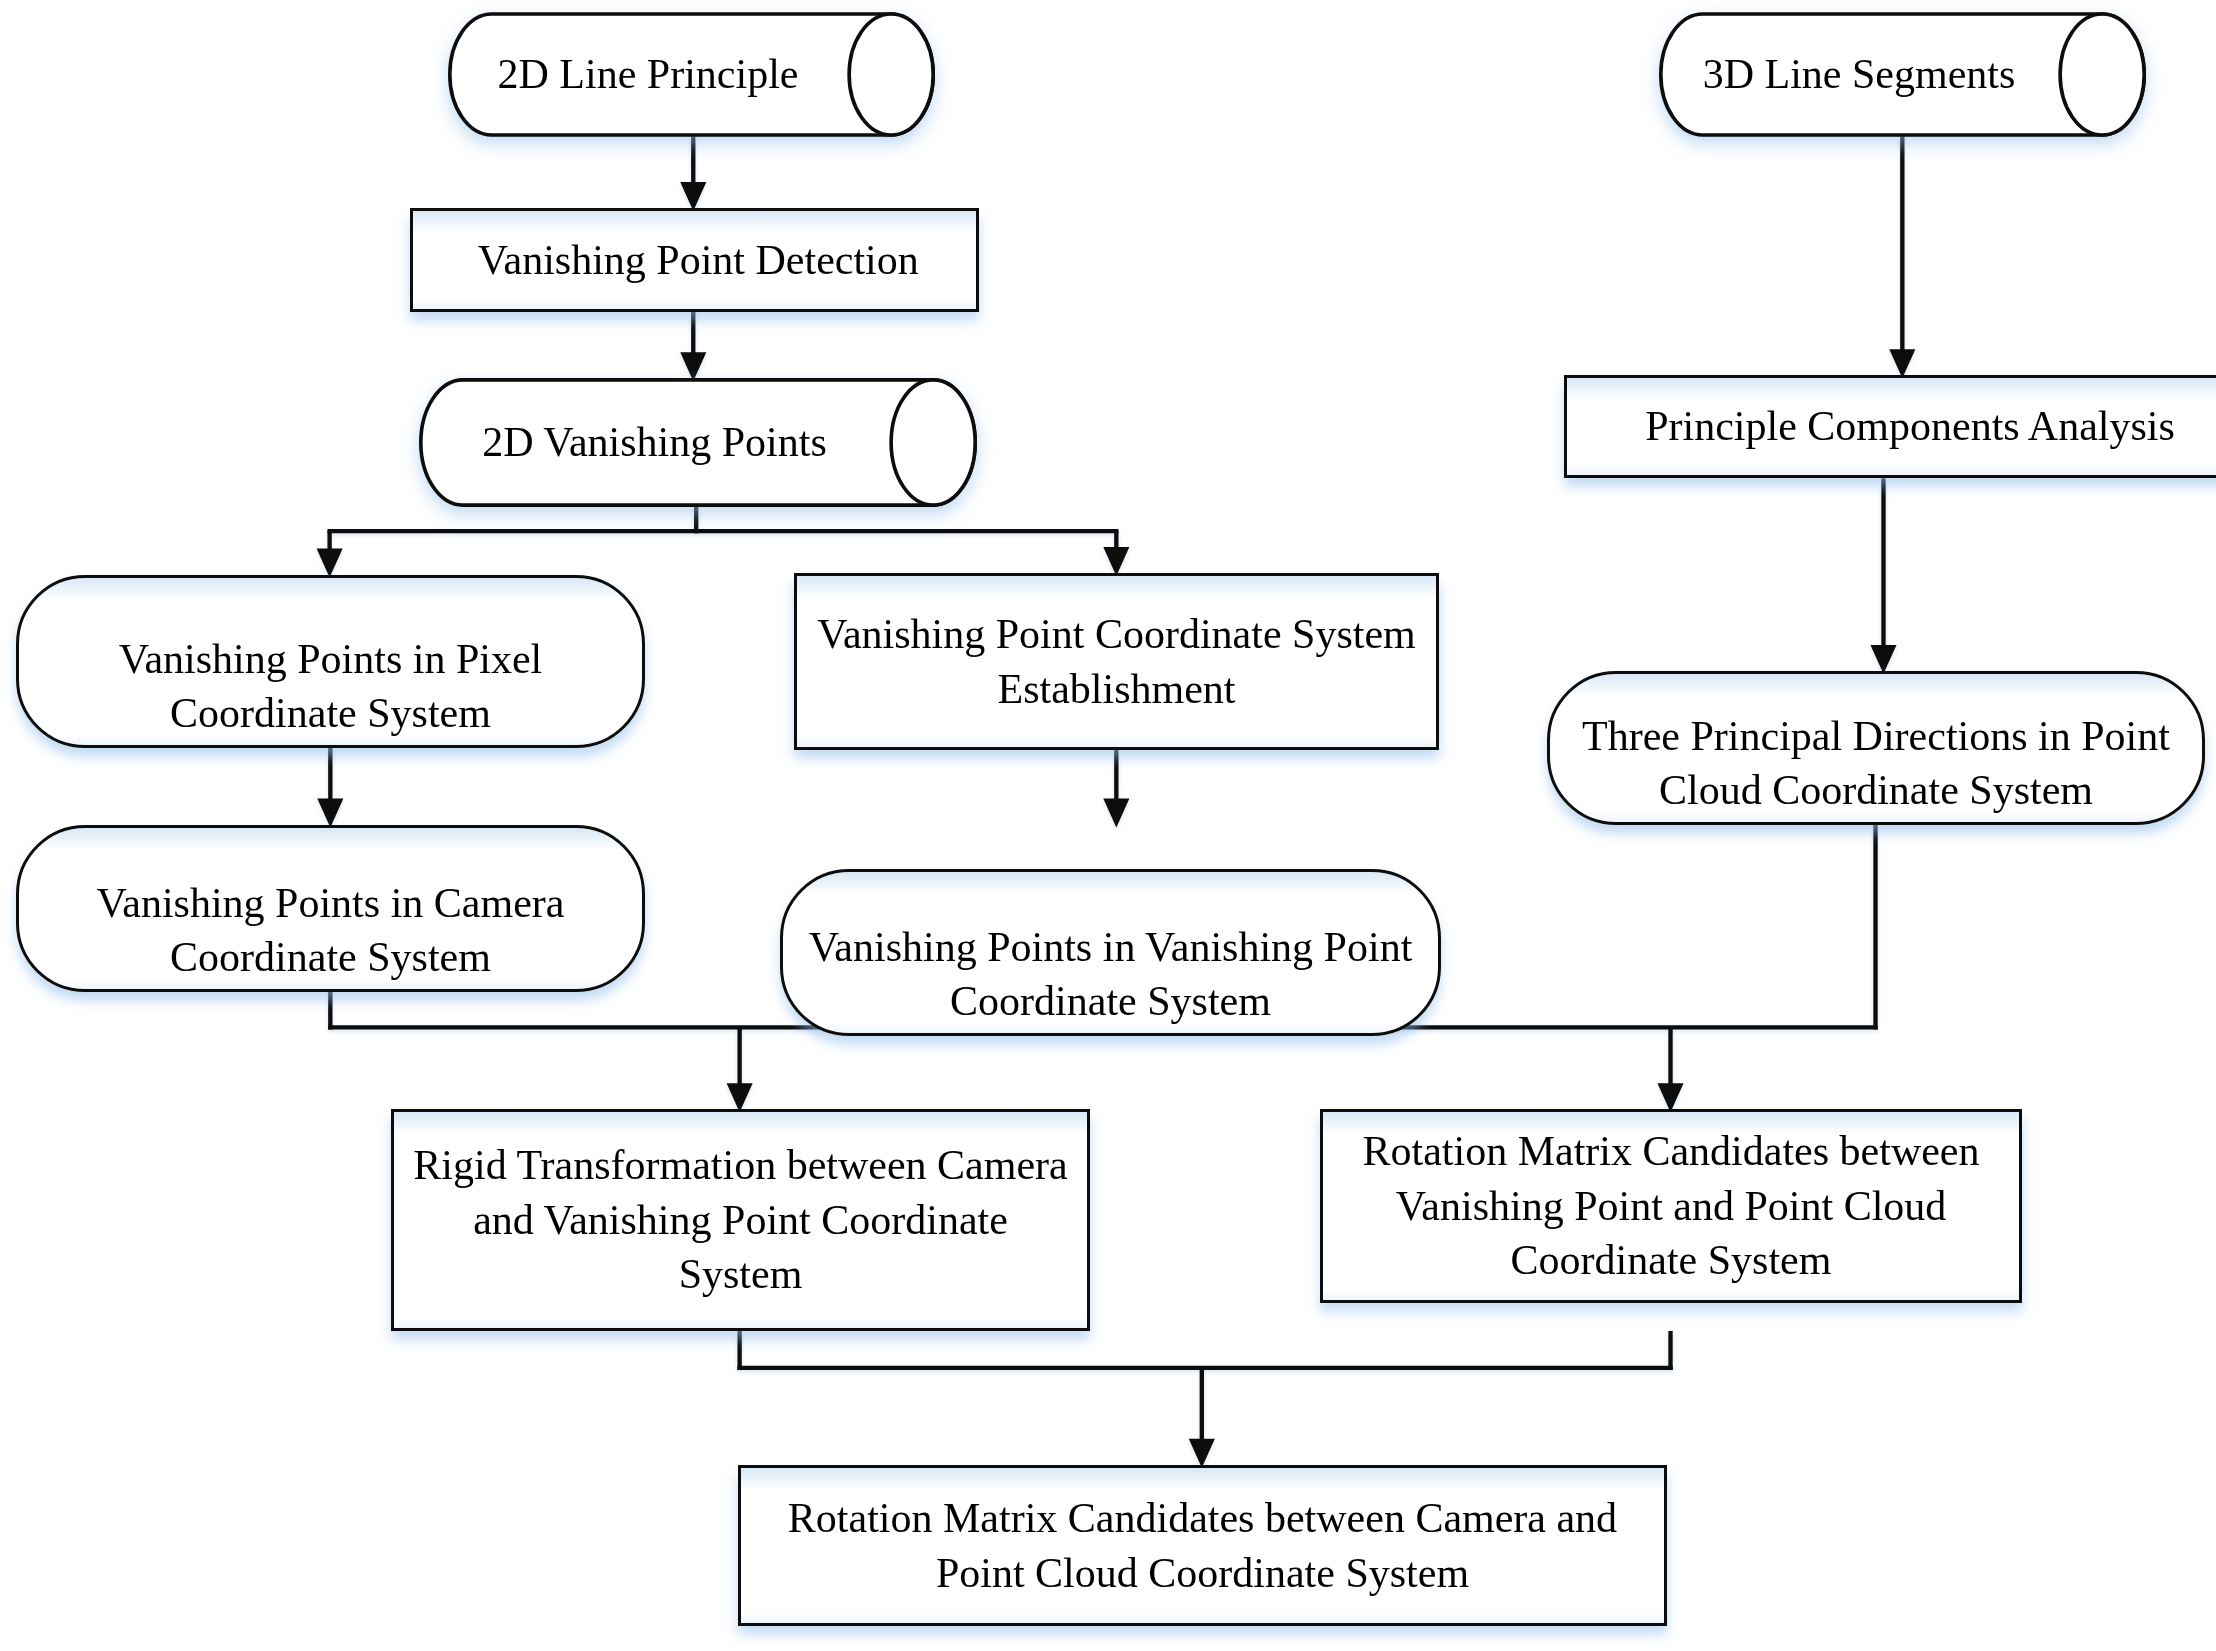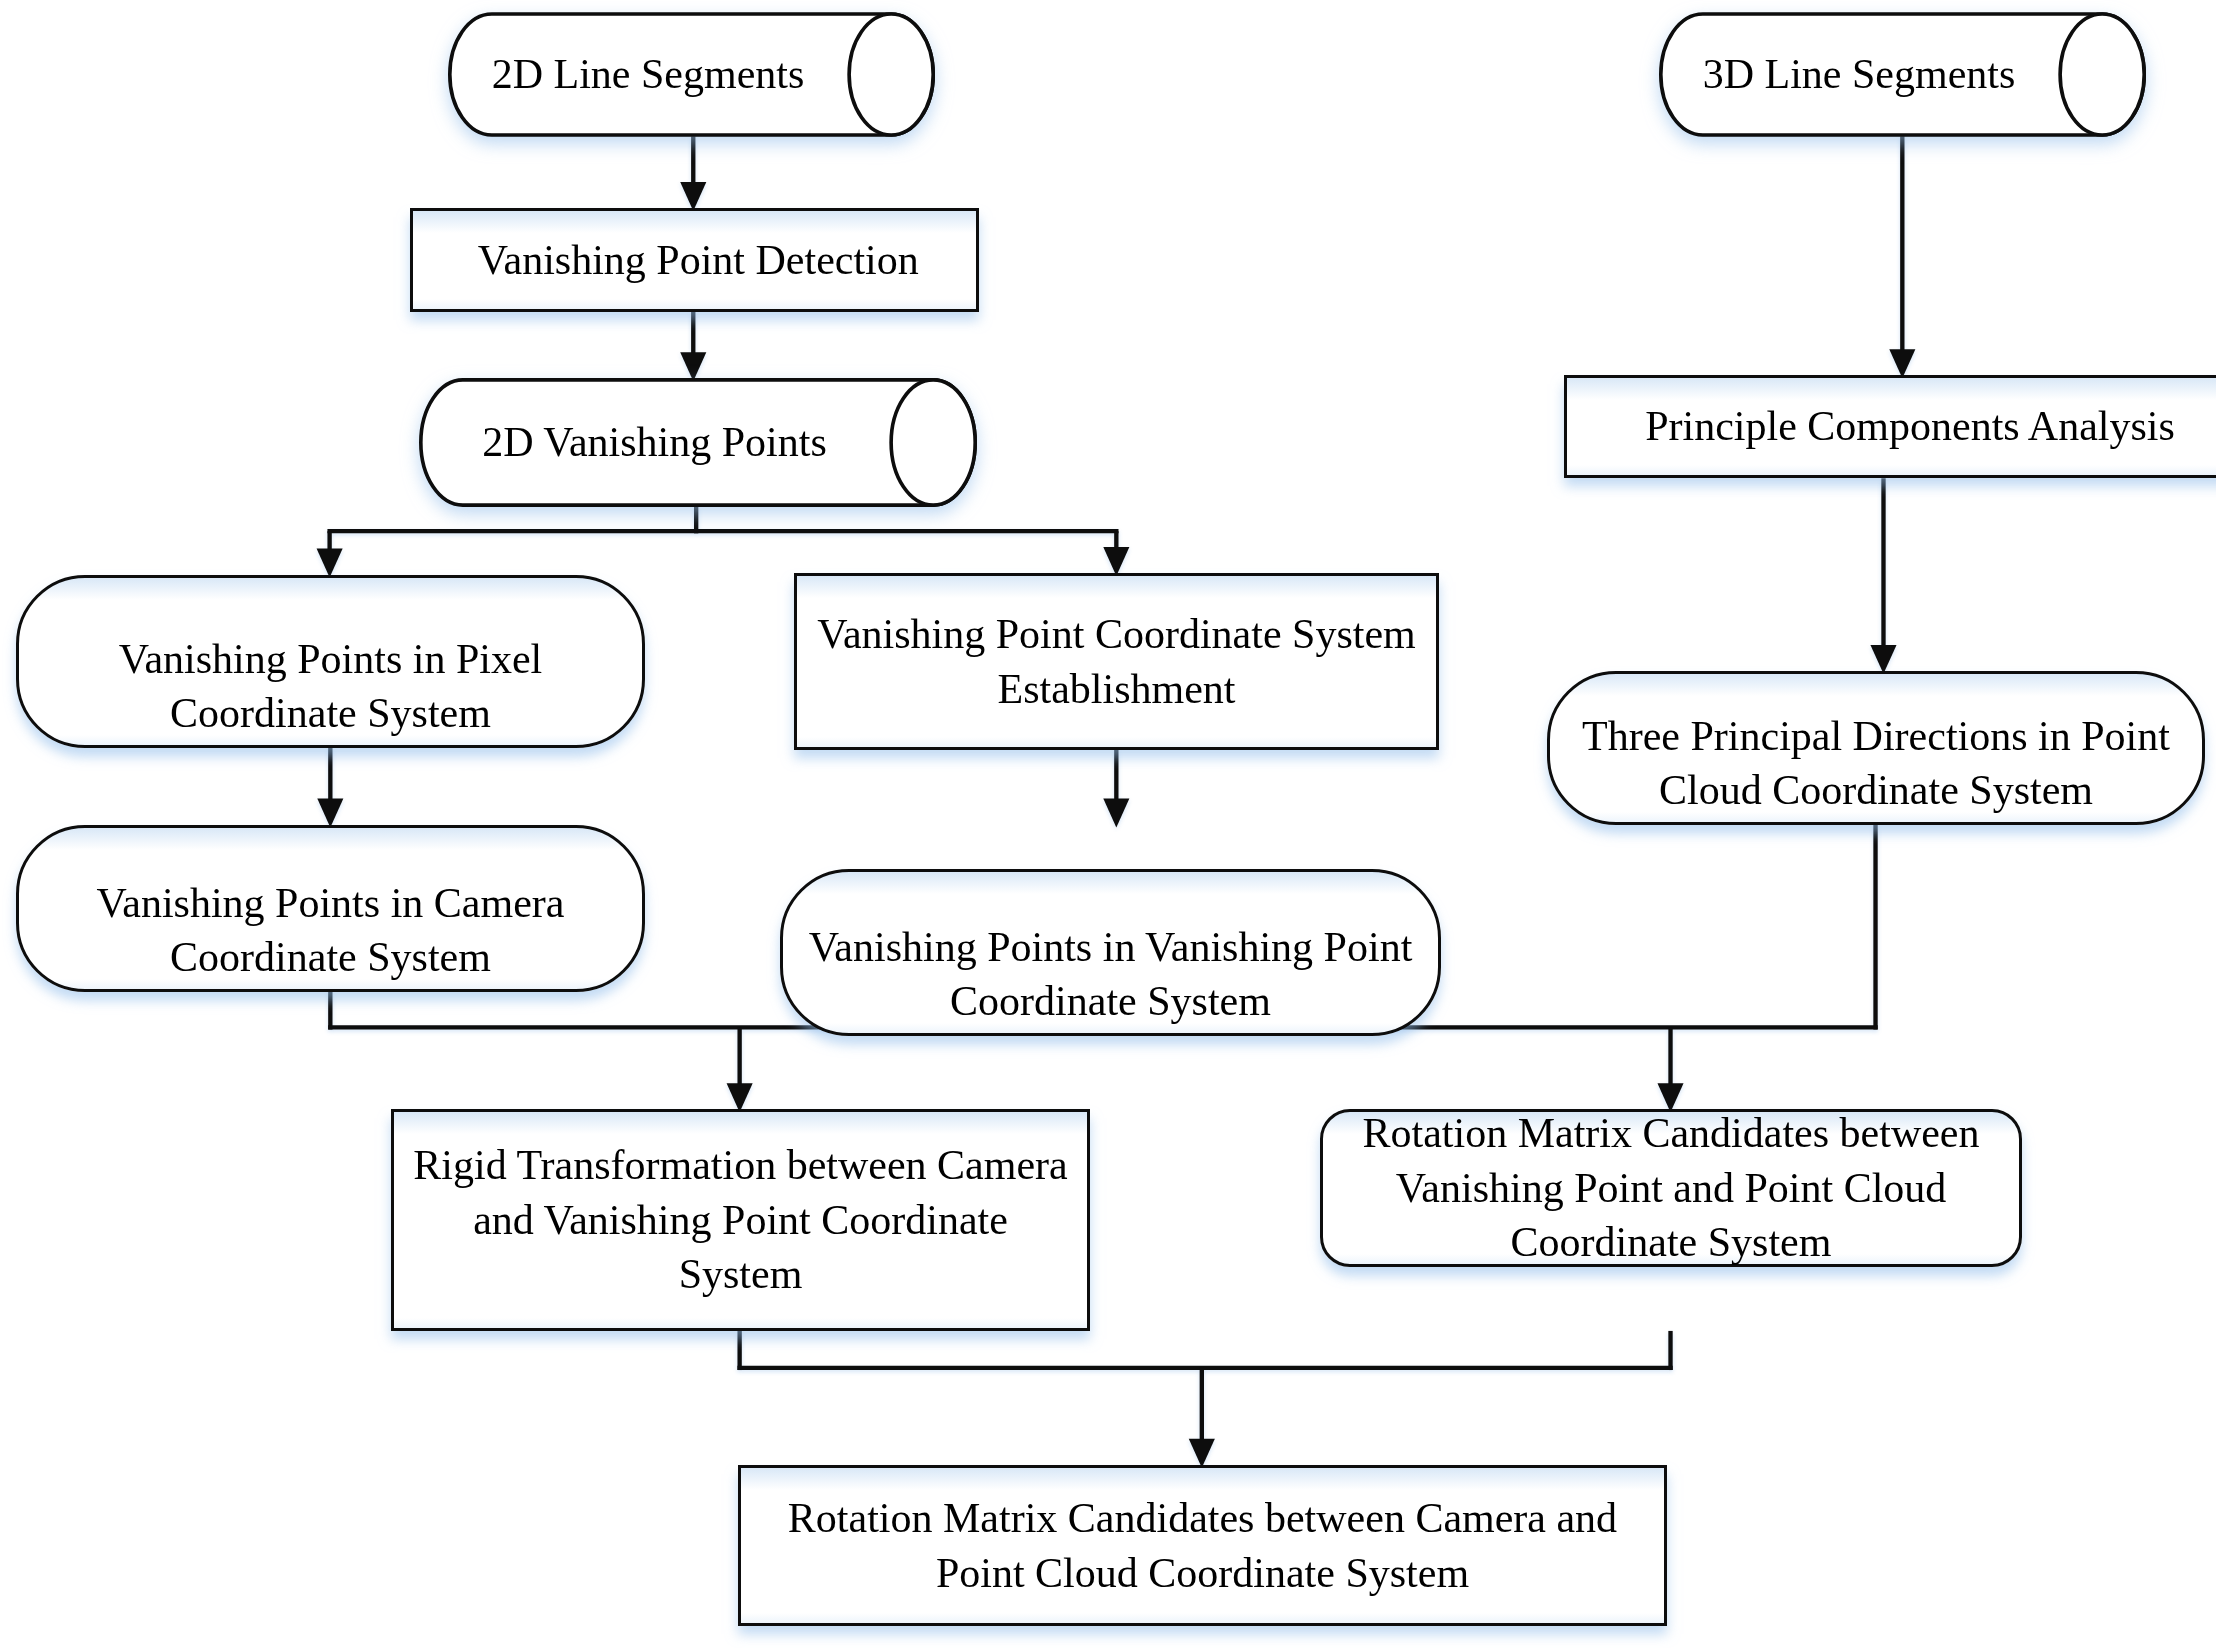--- a/index.html
+++ b/index.html
@@ -101,21 +101,21 @@
       <path d="M 1641 1986 L 1677 1986 L 1659 2026 Z"></path>
     </g>
   </svg>
 
   <div class="node cylnode" style="left:448px; top:11.6px; width:487px; height:125px;">
     <svg class="cylshape" viewBox="0 0 672 172" xmlns="http://www.w3.org/2000/svg">
       <path d="M 611.5 2.5 L 60.5 2.5 A 58 83.5 0 0 0 60.5 169.5 L 611.5 169.5 A 58 83.5 0 0 0 611.5 2.5 Z" fill="#ffffff" stroke="#0d0d0d" stroke-width="5"></path>
       <ellipse cx="611.5" cy="86" rx="58" ry="83.5" fill="#ffffff" stroke="#0d0d0d" stroke-width="5"></ellipse>
     </svg>
     <div class="cyl-label">
-      <span>2D Line Segments</span>
+      <span>2D Line Principle</span>
     </div>
   </div>
 
   <div class="node box" style="left:410px; top:208px; width:569px; height:104px;padding-left:25px;">
     <span>Vanishing Point Detection</span>
   </div>
 
   <div class="node cylnode" style="left:419px; top:378px; width:558px; height:129px;">
     <svg class="cylshape" viewBox="0 0 770 178" xmlns="http://www.w3.org/2000/svg">
       <path d="M 709.5 2.5 L 60.5 2.5 A 58 86.5 0 0 0 60.5 175.5 L 709.5 175.5 A 58 86.5 0 0 0 709.5 2.5 Z" fill="#ffffff" stroke="#0d0d0d" stroke-width="5"></path>
@@ -157,21 +157,21 @@
   </div>
 
   <div class="node box rounded" style="left:1547px; top:671px; width:658px; height:154px;">
     <span>Three Principal Directions in Point Cloud Coordinate System</span>
   </div>
 
   <div class="node box" style="left:391px; top:1109px; width:699px; height:222px;">
     <span>Rigid Transformation between Camera and Vanishing Point Coordinate System</span>
   </div>
 
-  <div class="node box pad-lg" style="left:1320px; top:1109px; width:702px; height:158px;border-radius:30px;">
+  <div class="node box pad-lg" style="left:1320px; top:1109px; width:702px; height:194px;">
     <span>Rotation Matrix Candidates between Vanishing Point and Point Cloud Coordinate System</span>
   </div>
 
   <div class="node box pad-md" style="left:738px; top:1465px; width:929px; height:161px;">
     <span>Rotation Matrix Candidates between Camera and Point Cloud Coordinate System</span>
   </div>
 
 </div>
 
 

